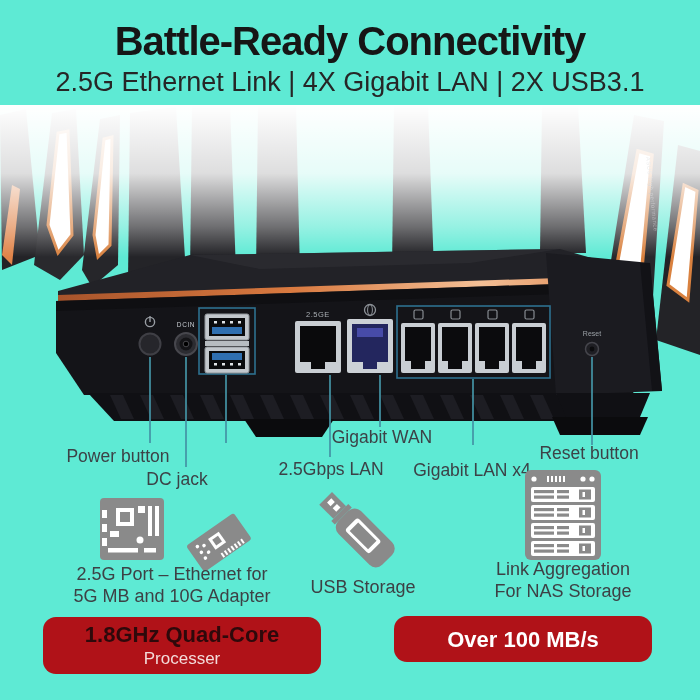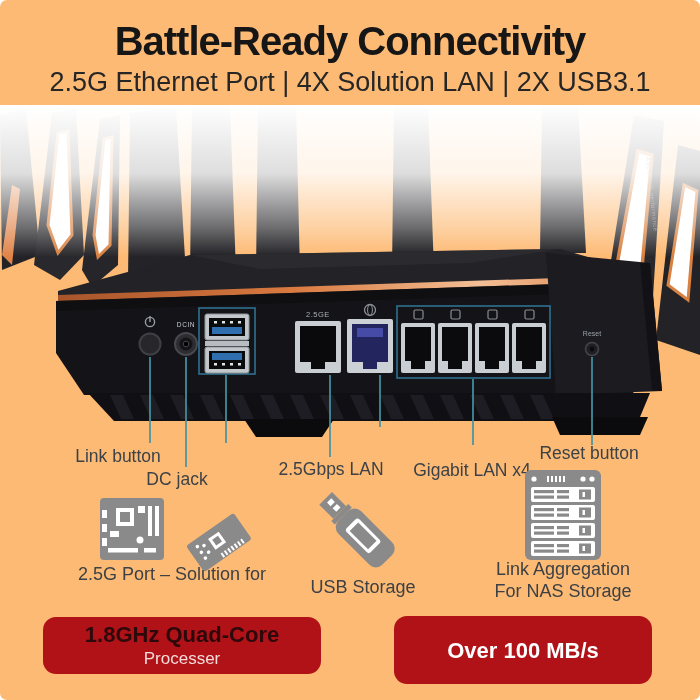--- a/index.html
+++ b/index.html
@@ -1,17 +1,17 @@
 <!DOCTYPE html>
 <html><head>
 <meta charset="utf-8">
 <style>
   html,body{margin:0;padding:0;background:#ffffff;}
-  #stage{position:relative;width:700px;height:700px;background:#fdba74;overflow:hidden;
-         font-family:"Liberation Sans",sans-serif;border-radius:7px;}
+  #stage{position:relative;width:700px;height:700px;background:#5eead4;overflow:hidden;
+         font-family:"Liberation Sans",sans-serif;}
   .title{position:absolute;top:19px;left:0;width:700px;text-align:center;
          font-size:40px;font-weight:700;letter-spacing:-1px;color:#161616;}
   .subtitle{position:absolute;top:67px;left:0;width:700px;text-align:center;
          font-size:27px;font-weight:400;color:#262626;}
   .plabel{position:absolute;transform:translateX(-50%);white-space:nowrap;
          font-size:17.5px;color:#3c4247;}
   .cap{position:absolute;transform:translateX(-50%);text-align:center;white-space:nowrap;
          font-size:18px;line-height:22px;color:#3d4145;}
   .badge{position:absolute;background:#b01218;border-radius:13px;
          display:flex;flex-direction:column;justify-content:center;text-align:center;}
@@ -23,21 +23,21 @@
   #badge-usb .l2{color:#f6e2e1;}
   svg{position:absolute;display:block;}
   svg text{font-family:"Liberation Sans",sans-serif;}
 </style>
 </head>
 <body>
 
 <div id="stage">
 
   <div class="title">Battle-Ready Connectivity</div>
-  <div class="subtitle">2.5G Ethernet Port | 4X Solution LAN | 2X USB3.1</div>
+  <div class="subtitle">2.5G Ethernet Link | 4X Gigabit LAN | 2X USB3.1</div>
 
   <svg style="left:0;top:105px" width="700" height="370" viewBox="0 0 700 370">
     <defs>
       <linearGradient id="fadeGrad" x1="0" y1="0" x2="0" y2="1">
         <stop offset="0" stop-color="#ffffff" stop-opacity="1"></stop>
         <stop offset="0.45" stop-color="#ffffff" stop-opacity="0.85"></stop>
         <stop offset="0.8" stop-color="#ffffff" stop-opacity="0.35"></stop>
         <stop offset="1" stop-color="#ffffff" stop-opacity="0"></stop>
       </linearGradient>
       <linearGradient id="orangeGrad" x1="0" y1="0" x2="1" y2="0">
@@ -188,23 +188,24 @@
       </g>
 
       <g>
         <text x="592" y="231" font-size="7" fill="#9aa0a5" text-anchor="middle">Reset</text>
         <circle cx="592" cy="244" r="6.5" fill="#1f1f24" stroke="#45454c" stroke-width="1.5"></circle>
         <circle cx="592" cy="244" r="2.4" fill="#0c0c0e"></circle>
       </g>
     </g>
   </svg>
 
-  <div class="plabel" style="left:118px;top:446px">Link button</div>
+  <div class="plabel" style="left:118px;top:446px">Power button</div>
   <div class="plabel" style="left:177px;top:469px">DC jack</div>
   <div class="plabel" style="left:331px;top:459px">2.5Gbps LAN</div>
+  <div class="plabel" style="left:382px;top:427px">Gigabit WAN</div>
   <div class="plabel" style="left:472px;top:460px">Gigabit LAN x4</div>
   <div class="plabel" style="left:589px;top:443px">Reset button</div>
 
   <svg style="left:86px;top:490px" width="176" height="82" viewBox="0 0 176 82">
     <g transform="translate(14,8)">
       <rect x="0" y="0" width="64" height="62" rx="4" fill="#8a8a8a"></rect>
       <rect x="2" y="12" width="5" height="8" fill="#ffffff"></rect>
       <rect x="2" y="26" width="5" height="8" fill="#ffffff"></rect>
       <rect x="2" y="40" width="5" height="8" fill="#ffffff"></rect>
       <rect x="16" y="10" width="18" height="18" fill="#ffffff"></rect>
@@ -291,31 +292,32 @@
       <rect x="29" y="74" width="20" height="3.2" fill="#8a8a8a"></rect>
       <rect x="29" y="79.5" width="20" height="3.2" fill="#8a8a8a"></rect>
       <rect x="52" y="74" width="12" height="3.2" fill="#8a8a8a"></rect>
       <rect x="52" y="79.5" width="12" height="3.2" fill="#8a8a8a"></rect>
       <rect x="74" y="73.5" width="12" height="10" fill="#8a8a8a"></rect>
       <rect x="77.5" y="76" width="2.5" height="5" fill="#ffffff"></rect>
     </g>
   </svg>
 
   <div class="cap" style="left:172px;top:563px">
-    <div>2.5G Port – Solution for</div>
+    <div>2.5G Port – Ethernet for</div>
+    <div>5G MB and 10G Adapter</div>
   </div>
   <div class="cap" style="left:363px;top:576px">
     <div>USB Storage</div>
   </div>
   <div class="cap" style="left:563px;top:558px">
     <div>Link Aggregation</div>
     <div>For NAS Storage</div>
   </div>
 
   <div class="badge" id="badge-cpu" style="left:43px;top:617px;width:278px;height:57px">
     <div class="l1">1.8GHz Quad-Core</div>
     <div class="l2">Processer</div>
   </div>
-  <div class="badge" id="badge-usb" style="left:394px;top:616px;width:258px;height:68px">
+  <div class="badge" id="badge-usb" style="left:394px;top:616px;width:258px;height:46px">
     <div class="l1">Over 100 MB/s</div>
   </div>
 
 </div>
 
 </body></html>

